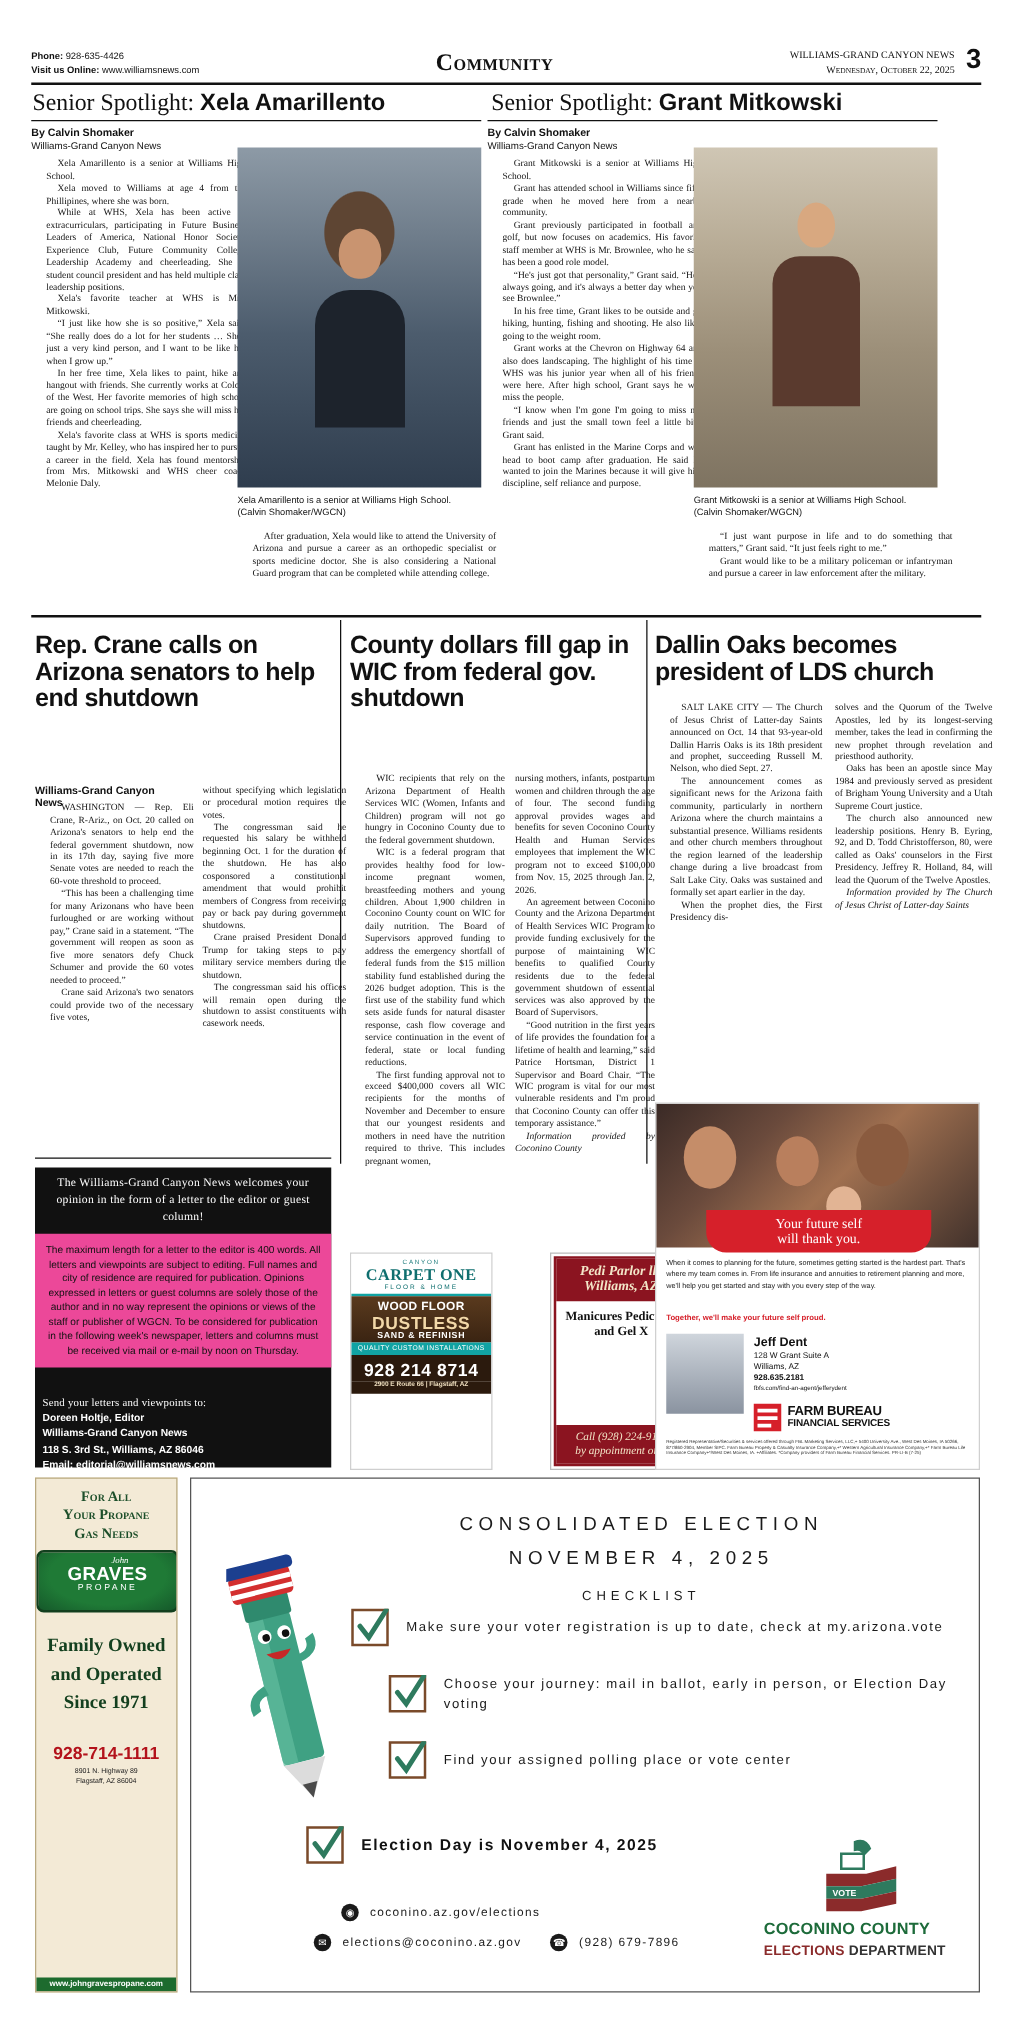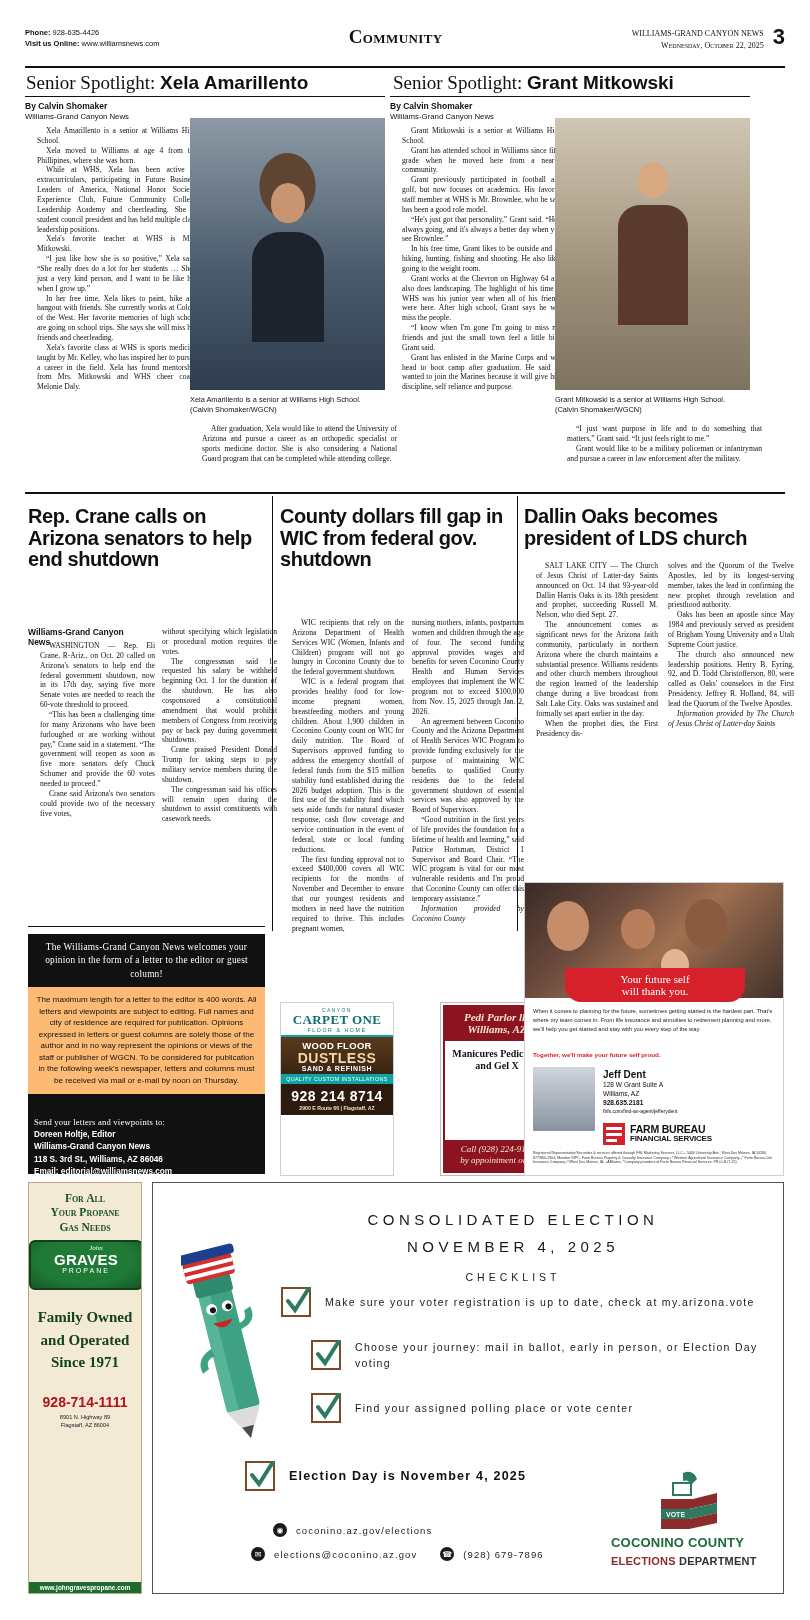--- a/index.html
+++ b/index.html
@@ -1,20 +1,20 @@
 <!DOCTYPE html>
 <html><head>
 <meta charset="utf-8">
 <style>
   html,body{margin:0;padding:0;background:#fff;}
   body{width:810px;height:1620px;font-family:"Liberation Serif",serif;color:#111;overflow:hidden;}
   .page{position:relative;width:810px;height:1620px;background:#fff;}
 
   
-  .masthead{position:absolute;left:25px;top:28px;width:760px;height:34px;display:flex;align-items:flex-start;justify-content:space-between;}
+  .masthead{position:absolute;left:25px;top:28px;width:760px;height:34px;display:flex;align-items:flex-end;justify-content:space-between;}
   .mh-left{font-family:"Liberation Sans",sans-serif;font-size:7.5px;line-height:1.45;}
   .mh-left b{font-weight:bold;}
   .mh-center{font-family:"Liberation Serif",serif;font-size:19px;letter-spacing:.4px;font-variant:small-caps;font-weight:bold;margin-top:-2px;}
   .mh-right{display:flex;align-items:flex-start;gap:9px;}
   .mh-right .txt{text-align:right;font-family:"Liberation Serif",serif;font-size:8px;line-height:1.5;font-variant:small-caps;}
   .mh-right .pg{font-family:"Liberation Sans",sans-serif;font-weight:bold;font-size:22px;line-height:1;margin-top:-2px;}
   .rule{position:absolute;background:#111;}
 
   
   .byline{font-family:"Liberation Sans",sans-serif;font-weight:bold;font-size:8.5px;margin:0 0 1px 0;}
@@ -42,21 +42,21 @@
   .ph-xela::after{content:"";position:absolute;left:50%;top:42%;transform:translateX(-50%);width:72px;height:110px;border-radius:28px 28px 0 0;background:#1d232c;}
   .ph-grant{background:linear-gradient(180deg,#cfc6b4 0%, #b7ab95 30%, #9c8f79 60%, #7e7361 100%);}
   .ph-grant::before{content:"";position:absolute;left:50%;top:16%;transform:translateX(-50%);width:30px;height:36px;border-radius:50% 50% 45% 45%;background:#d8a880;}
   .ph-grant::after{content:"";position:absolute;left:50%;top:32%;transform:translateX(-50%);width:70px;height:120px;border-radius:22px 22px 0 0;background:#5a3a2e;}
   .ph-family{background:linear-gradient(135deg,#3a2a26 0%, #6a4a3c 30%, #a07050 55%, #41312b 100%);}
   .ph-family .f-head{position:absolute;border-radius:50%;}
 
   
   .edbox{position:absolute;background:#111;color:#fff;}
   .ed-top{font-family:"Liberation Serif",serif;font-size:9.3px;line-height:1.45;text-align:center;letter-spacing:.25px;padding:7px 8px 6px;}
-  .ed-white{background:#fdba74;color:#111;font-family:"Liberation Sans",sans-serif;font-size:8.1px;line-height:1.42;text-align:center;padding:7px 7px 8px;}
+  .ed-white{background:#ec4899;color:#111;font-family:"Liberation Sans",sans-serif;font-size:8.1px;line-height:1.42;text-align:center;padding:7px 7px 8px;}
   .ed-bot{font-family:"Liberation Serif",serif;font-size:8.6px;line-height:1.5;padding:22px 6px 8px;letter-spacing:.2px;}
   .ed-bot .sans{font-family:"Liberation Sans",sans-serif;font-weight:bold;font-size:8.2px;letter-spacing:0;}
 
   
   .ad{position:absolute;overflow:hidden;}
   .ad-carpet{background:#fff;border:1px solid #cfcfcf;}
   .cp-top{background:#fff;padding:4px 0 2px;text-align:center;border-bottom:2px solid #11a3a3;}
   .cp-canyon{font-family:"Liberation Sans",sans-serif;font-size:5px;letter-spacing:1.4px;color:#1a7a7a;}
   .cp-one{font-family:"Liberation Serif",serif;font-size:13px;font-weight:bold;color:#0f6f6f;letter-spacing:.4px;line-height:1;}
   .cp-sub{font-family:"Liberation Sans",sans-serif;font-size:5.2px;letter-spacing:1.6px;color:#0f6f6f;margin-top:1px;}

